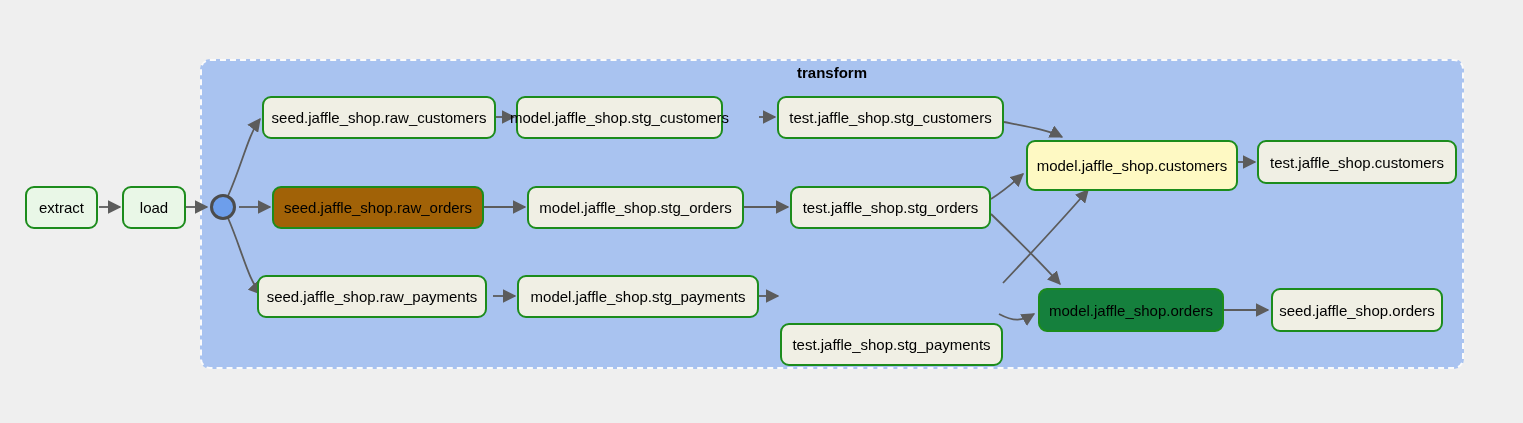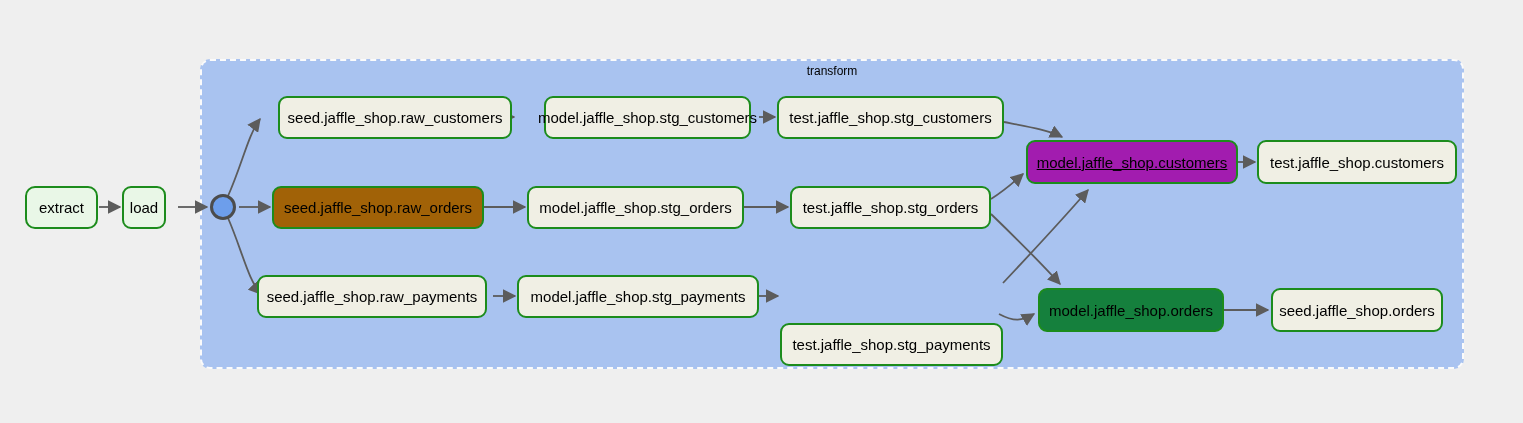--- a/index.html
+++ b/index.html
@@ -12,22 +12,22 @@
   #group-transform{
     position:absolute;
     border-radius:10px;
     border:2px dashed #fbfbfb;
     box-sizing:border-box;
   }
   #group-label{
     position:absolute;
     top:3px;left:0;right:0;
     text-align:center;
-    font-weight:normal;
-    font-size:12px;
+    font-weight:bold;
+    font-size:15px;
     color:#000;
   }
   .node{
     position:absolute;
     box-sizing:border-box;
     border-radius:9px;
     border:2px solid #1c8c1c;
     display:flex;align-items:center;justify-content:center;
     font-size:15px;color:#000;
     white-space:nowrap;
@@ -69,30 +69,30 @@
         <path d="M1003,283 C1035,249 1062,220 1088,190" fill="none" stroke="#5c5c5c" stroke-width="1.8" marker-end="url(#arrowhead)"></path>
         <path d="M999,314 C1014,322 1022,321 1034,314" fill="none" stroke="#5c5c5c" stroke-width="1.8" marker-end="url(#arrowhead)"></path>
         <path d="M1238,162 L1255,162" fill="none" stroke="#5c5c5c" stroke-width="1.8" marker-end="url(#arrowhead)"></path>
         <path d="M1224,310 L1268,310" fill="none" stroke="#5c5c5c" stroke-width="1.8" marker-end="url(#arrowhead)"></path>
       </g>
   </svg>
 
   <div id="junction" style="left: 210px; top: 194px; width: 26px; height: 26px; background: rgb(109, 158, 235); border: 3px solid rgb(76, 76, 76);"></div>
 
   <div id="nodes">
-      <div class="node" style="left: 25px; top: 186px; width: 73px; height: 43px; background: rgb(233, 247, 231); border-color: rgb(28, 140, 28); border-radius: 10px;">extract</div>
-      <div class="node" style="left: 122px; top: 186px; width: 44px; height: 43px; background: rgb(233, 247, 231); border-color: rgb(28, 140, 28);">load</div>
-      <div class="node" style="left: 262px; top: 96px; width: 234px; height: 43px; background: rgb(240, 239, 228); border-color: rgb(28, 140, 28); margin-left: 16px;">seed.jaffle_shop.raw_customers</div>
-      <div class="node" style="left: 516px; top: 96px; width: 207px; height: 43px; background: rgb(240, 239, 228); border-color: rgb(28, 140, 28); margin-left: 28px;">model.jaffle_shop.stg_customers</div>
+      <div class="node" style="left: 25px; top: 186px; width: 73px; height: 43px; background: rgb(233, 247, 231); border-color: rgb(28, 140, 28);">extract</div>
+      <div class="node" style="left: 122px; top: 186px; width: 64px; height: 43px; background: rgb(233, 247, 231); border-color: rgb(28, 140, 28);">load</div>
+      <div class="node" style="left: 262px; top: 96px; width: 234px; height: 43px; background: rgb(240, 239, 228); border-color: rgb(28, 140, 28);">seed.jaffle_shop.raw_customers</div>
+      <div class="node" style="left: 516px; top: 96px; width: 207px; height: 43px; background: rgb(240, 239, 228); border-color: rgb(28, 140, 28);">model.jaffle_shop.stg_customers</div>
       <div class="node" style="left: 777px; top: 96px; width: 227px; height: 43px; background: rgb(240, 239, 228); border-color: rgb(28, 140, 28);">test.jaffle_shop.stg_customers</div>
       <div class="node" style="left: 272px; top: 186px; width: 212px; height: 43px; background: #a16207; border-color: rgb(28, 140, 28);">seed.jaffle_shop.raw_orders</div>
       <div class="node" style="left: 527px; top: 186px; width: 217px; height: 43px; background: rgb(240, 239, 228); border-color: rgb(28, 140, 28);">model.jaffle_shop.stg_orders</div>
       <div class="node" style="left: 790px; top: 186px; width: 201px; height: 43px; background: rgb(240, 239, 228); border-color: rgb(28, 140, 28);">test.jaffle_shop.stg_orders</div>
       <div class="node" style="left: 257px; top: 275px; width: 230px; height: 43px; background: rgb(240, 239, 228); border-color: rgb(28, 140, 28);">seed.jaffle_shop.raw_payments</div>
       <div class="node" style="left: 517px; top: 275px; width: 242px; height: 43px; background: rgb(240, 239, 228); border-color: rgb(28, 140, 28);">model.jaffle_shop.stg_payments</div>
       <div class="node" style="left: 780px; top: 275px; width: 223px; height: 43px; background: rgb(240, 239, 228); border-color: rgb(28, 140, 28); margin-top: 48px;">test.jaffle_shop.stg_payments</div>
-      <div class="node" style="left: 1026px; top: 140px; width: 212px; height: 44px; background: #a21caf; border-color: rgb(28, 140, 28); text-decoration: underline;">model.jaffle_shop.customers</div>
+      <div class="node" style="left: 1026px; top: 140px; width: 212px; height: 51px; background: #fef9c3; border-color: rgb(28, 140, 28);">model.jaffle_shop.customers</div>
       <div class="node" style="left: 1257px; top: 140px; width: 200px; height: 44px; background: rgb(240, 239, 228); border-color: rgb(28, 140, 28);">test.jaffle_shop.customers</div>
       <div class="node" style="left: 1038px; top: 288px; width: 186px; height: 44px; background: #15803d; border-color: rgb(28, 140, 28);">model.jaffle_shop.orders</div>
       <div class="node" style="left: 1271px; top: 288px; width: 172px; height: 44px; background: rgb(240, 239, 228); border-color: rgb(28, 140, 28);">seed.jaffle_shop.orders</div>
     </div>
 
 </div>
 
 </body></html>

